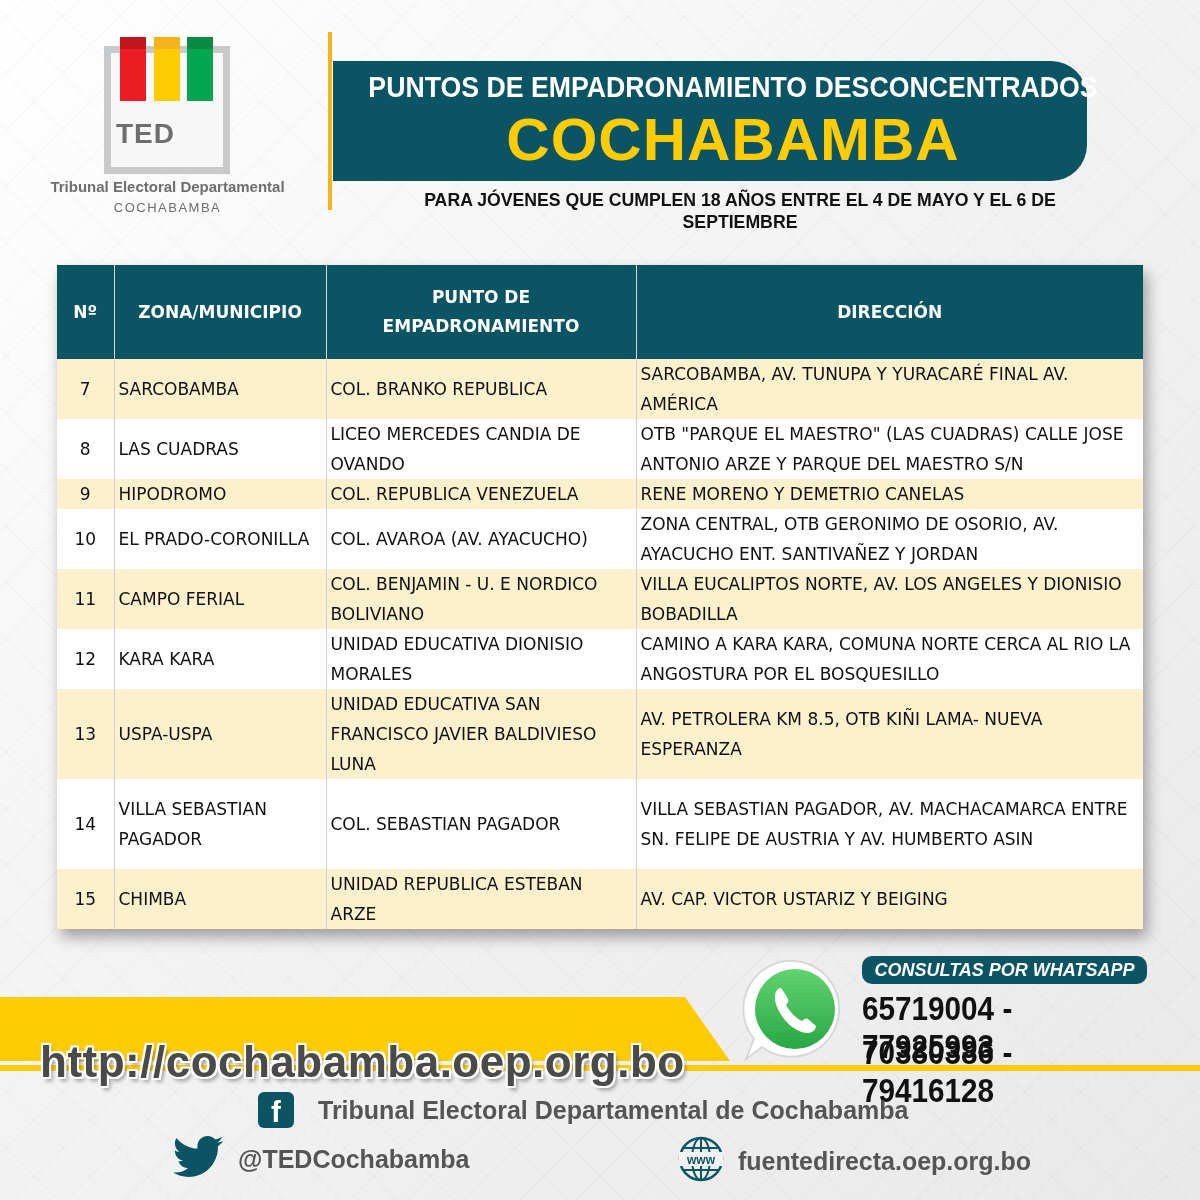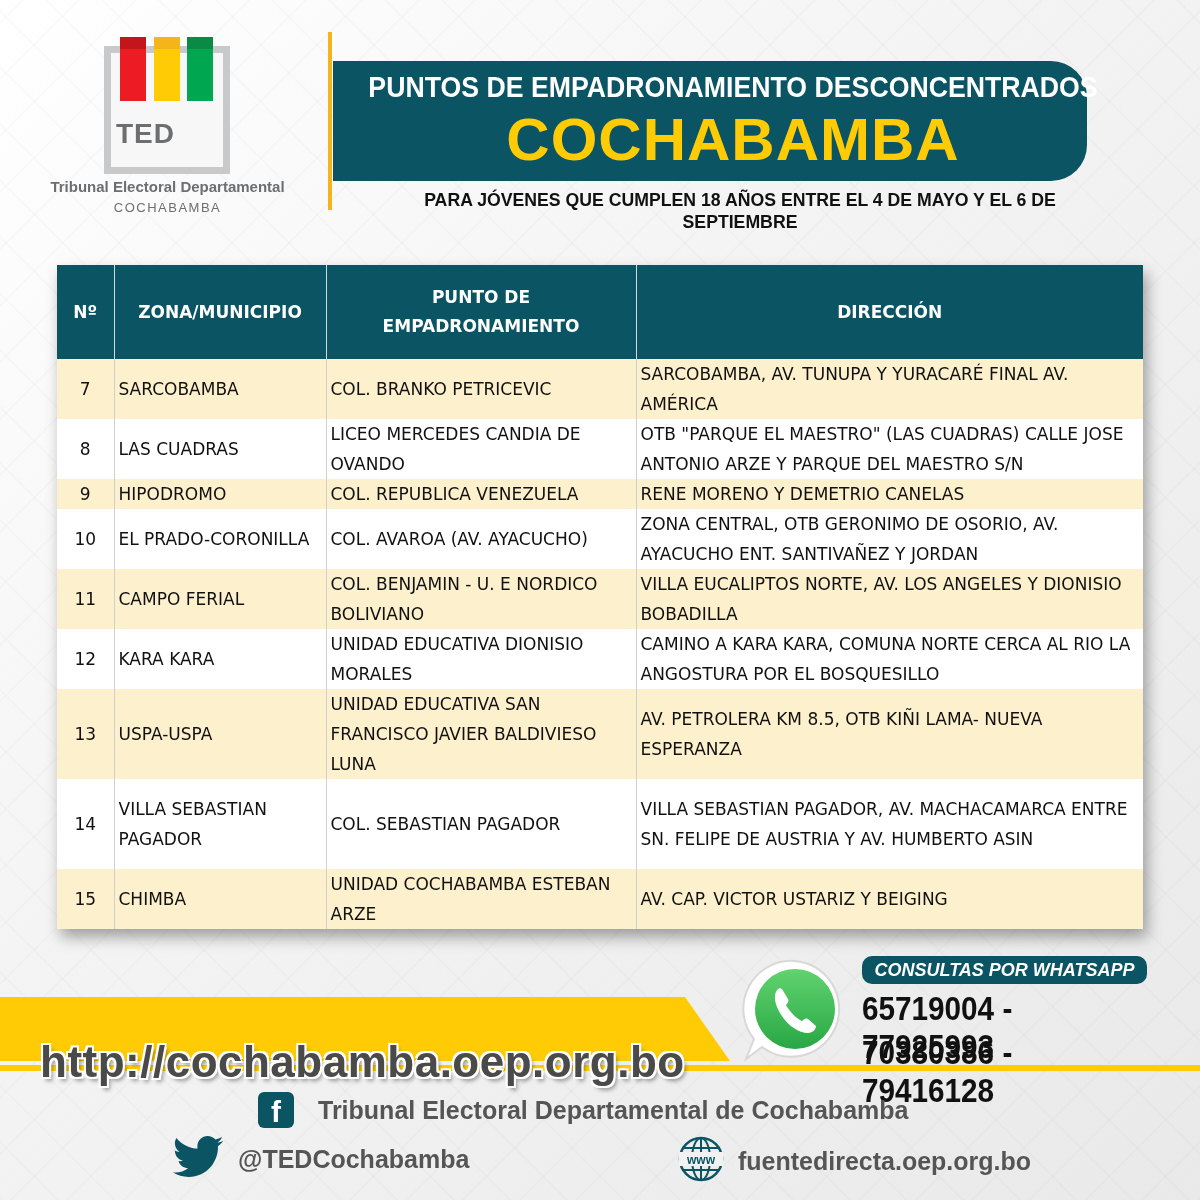--- a/index.html
+++ b/index.html
@@ -153,21 +153,21 @@
         <th>Nº</th>
         <th>ZONA/MUNICIPIO</th>
         <th style="padding:18px 40px;">PUNTO DE EMPADRONAMIENTO</th>
         <th>DIRECCIÓN</th>
       </tr>
     </thead>
     <tbody>
       <tr class="odd" style="height:60px">
         <td class="num">7</td>
         <td>SARCOBAMBA</td>
-        <td>COL. BRANKO PETRICEVIC</td>
+        <td>COL. BRANKO REPUBLICA</td>
         <td>SARCOBAMBA, AV. TUNUPA Y YURACARÉ FINAL AV. AMÉRICA</td>
       </tr>
       <tr class="even" style="height:60px">
         <td class="num">8</td>
         <td>LAS CUADRAS</td>
         <td>LICEO MERCEDES CANDIA DE OVANDO</td>
         <td>OTB "PARQUE EL MAESTRO" (LAS CUADRAS) CALLE JOSE ANTONIO ARZE Y PARQUE DEL MAESTRO S/N</td>
       </tr>
       <tr class="odd" style="height:30px">
         <td class="num">9</td>
@@ -201,21 +201,21 @@
       </tr>
       <tr class="even" style="height:90px">
         <td class="num">14</td>
         <td>VILLA SEBASTIAN PAGADOR</td>
         <td>COL. SEBASTIAN PAGADOR</td>
         <td>VILLA SEBASTIAN PAGADOR, AV. MACHACAMARCA ENTRE SN. FELIPE DE AUSTRIA Y AV. HUMBERTO ASIN</td>
       </tr>
       <tr class="odd" style="height:60px">
         <td class="num">15</td>
         <td>CHIMBA</td>
-        <td>UNIDAD COCHABAMBA ESTEBAN ARZE</td>
+        <td>UNIDAD REPUBLICA ESTEBAN ARZE</td>
         <td>AV. CAP. VICTOR USTARIZ Y BEIGING</td>
       </tr>
     </tbody>
   </table>
 </div>
 
 <div class="url-band"></div>
 <div class="url-line"></div>
 <div class="url-text">http://cochabamba.oep.org.bo</div>
 

